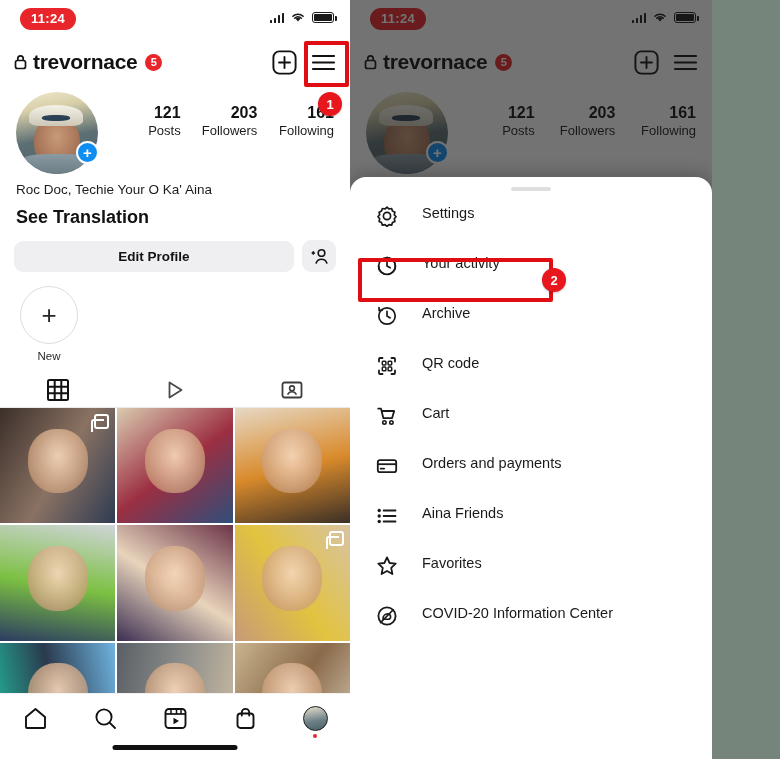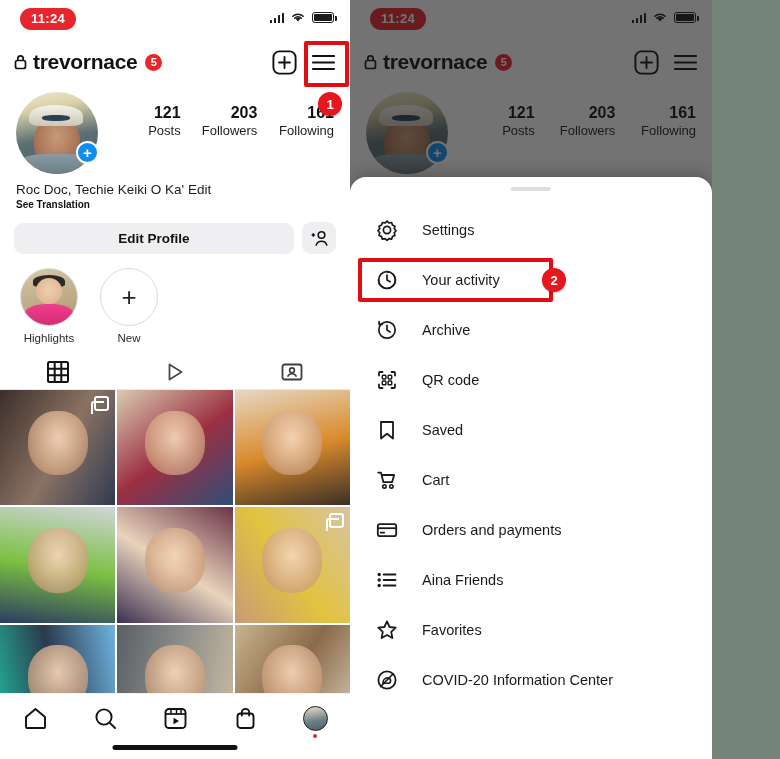--- a/index.html
+++ b/index.html
@@ -106,21 +106,21 @@
   }
   .stats { display:flex; flex:1; padding: 12px 0 0 6px; }
   .stat { flex:1; text-align:right; }
   .stat .num { font-size:16px; font-weight:bold; color:#121212; }
   .stat .lbl { font-size:13px; color:#1c1c1c; margin-top:1px; }
 
   
   .bio { padding: 6px 16px 0; }
   .bio .name { font-size:13.5px; font-weight:bold; color:#121212; }
   .bio .desc { font-size:13.5px; color:#1c1c1c; margin-top:2px; }
-  .bio .translate { font-size:10px; font-weight:bold; color:#121212; margin-top:2px; }
+  .bio .translate { font-size:18px; font-weight:bold; color:#121212; margin-top:10px; }
 
   
   .action-row { display:flex; align-items:center; gap:8px; padding: 12px 14px 0; }
   .edit-profile {
     flex:1; background:#efeff1; border-radius:9px;
     text-align:center; padding: 8px 0;
     font-size:13.5px; font-weight:bold; color:#121212; cursor:pointer;
   }
   .add-person {
     width: 34px; height: 32px; background:#efeff1; border-radius:9px;
@@ -226,21 +226,21 @@
     background:#fff; border-radius: 16px 16px 0 0;
     box-shadow: 0 -4px 16px rgba(0,0,0,.22);
     overflow:hidden;
   }
   .sheet-handle {
     width: 40px; height:4px; background:#dedede; border-radius:3px;
     margin: 10px auto 0;
   }
   .menu-list { padding-top: 14px; }
   .menu-item {
-    display:flex; align-items:center; height: 50px;
+    display:flex; align-items:flex-start; height: 50px;
     padding: 0 24px; cursor:pointer;
   }
   .menu-item .mi-icon { width: 26px; display:flex; justify-content:center; flex:none; }
   .menu-item .mi-label {
     margin-left: 22px; font-size:14.5px; color:#1a1a1a;
   }
   .anno-box-2 {
     position:absolute; left:358px; top:258px; width:195px; height:44px;
     border: 4px solid #e00d12; border-radius: 2px; pointer-events:none;
   }
@@ -318,44 +318,36 @@
           <div class="lbl">Followers</div>
         </div>
         <div class="stat">
           <div class="num">161</div>
           <div class="lbl">Following</div>
         </div>
       </div>
     </div>
 
     <div class="bio">
-      <div class="desc">Roc Doc, Techie  Keiki O Ka' Edit</div>
+      <div class="desc">Roc Doc, Techie  Your O Ka' Aina</div>
       <div class="translate">See Translation</div>
     </div>
 
     <div class="action-row">
       <div class="edit-profile">Edit Profile</div>
       <div class="add-person">
         <svg width="19" height="17" viewBox="0 0 19 17">
           <circle cx="11.5" cy="5" r="3.3" stroke="#121212" stroke-width="1.6" fill="none"></circle>
           <path d="M6.2 15 a5.6 5.6 0 0 1 10.6 0" stroke="#121212" stroke-width="1.6" fill="none" stroke-linecap="round"></path>
           <path d="M3 5 H0.8 M1.9 3.9 V6.1" stroke="#121212" stroke-width="1.6" stroke-linecap="round" transform="translate(1.4,0)"></path>
         </svg>
       </div>
     </div>
 
     <div class="highlights-row">
-      <div class="hl">
-        <div class="circ photo">
-          <span class="kid-hair"></span>
-            <span class="kid-face"></span>
-            <span class="kid-body"></span>
-        </div>
-        <div class="cap">Highlights</div>
-      </div>
       <div class="hl">
         <div class="circ plus">+</div>
         <div class="cap">New</div>
       </div>
     </div>
 
     <div class="tabs">
       <div class="tab">
         <svg width="22" height="22" viewBox="0 0 22 22">
           <rect x="1" y="1" width="20" height="20" rx="1.5" stroke="#121212" stroke-width="2" fill="none"></rect>
@@ -561,28 +553,20 @@
                 <rect x="12.1" y="6.3" width="3.6" height="3.6" rx=".8" stroke="#1a1a1a" stroke-width="1.5" fill="none"></rect>
                 <rect x="6.3" y="12.1" width="3.6" height="3.6" rx=".8" stroke="#1a1a1a" stroke-width="1.5" fill="none"></rect>
                 <rect x="12.1" y="12.1" width="3.6" height="3.6" rx=".8" stroke="#1a1a1a" stroke-width="1.5" fill="none"></rect>
               </svg>
             </span>
             <span class="mi-label">QR code</span>
           </div>
           <div class="menu-item">
             <span class="mi-icon">
               <svg width="22" height="22" viewBox="0 0 22 22">
-                <path d="M5 3 h12 v16.5 l-6-4.8 -6 4.8 Z" stroke="#1a1a1a" stroke-width="1.8" fill="none" stroke-linejoin="round"></path>
-              </svg>
-            </span>
-            <span class="mi-label">Saved</span>
-          </div>
-          <div class="menu-item">
-            <span class="mi-icon">
-              <svg width="22" height="22" viewBox="0 0 22 22">
                 <path d="M2.2 3.6 H5 l2.4 9.6 H16 l2.2-7.2 H6" stroke="#1a1a1a" stroke-width="1.8" fill="none" stroke-linejoin="round" stroke-linecap="round"></path>
                 <circle cx="8.4" cy="17.4" r="1.7" stroke="#1a1a1a" stroke-width="1.6" fill="none"></circle>
                 <circle cx="15.4" cy="17.4" r="1.7" stroke="#1a1a1a" stroke-width="1.6" fill="none"></circle>
               </svg>
             </span>
             <span class="mi-label">Cart</span>
           </div>
           <div class="menu-item">
             <span class="mi-icon">
               <svg width="22" height="22" viewBox="0 0 22 22">

